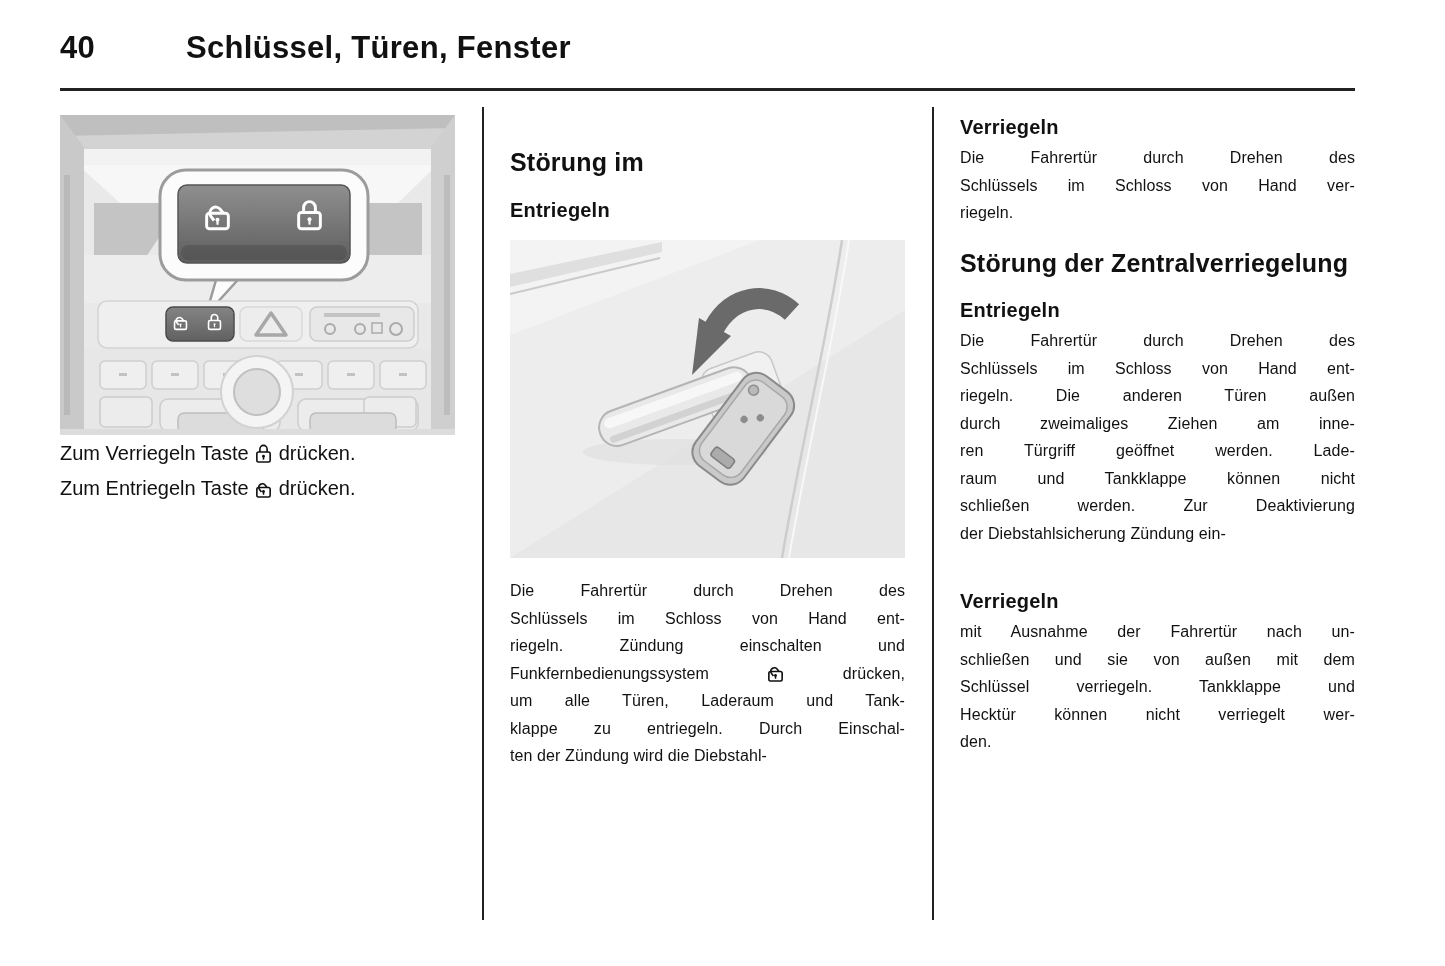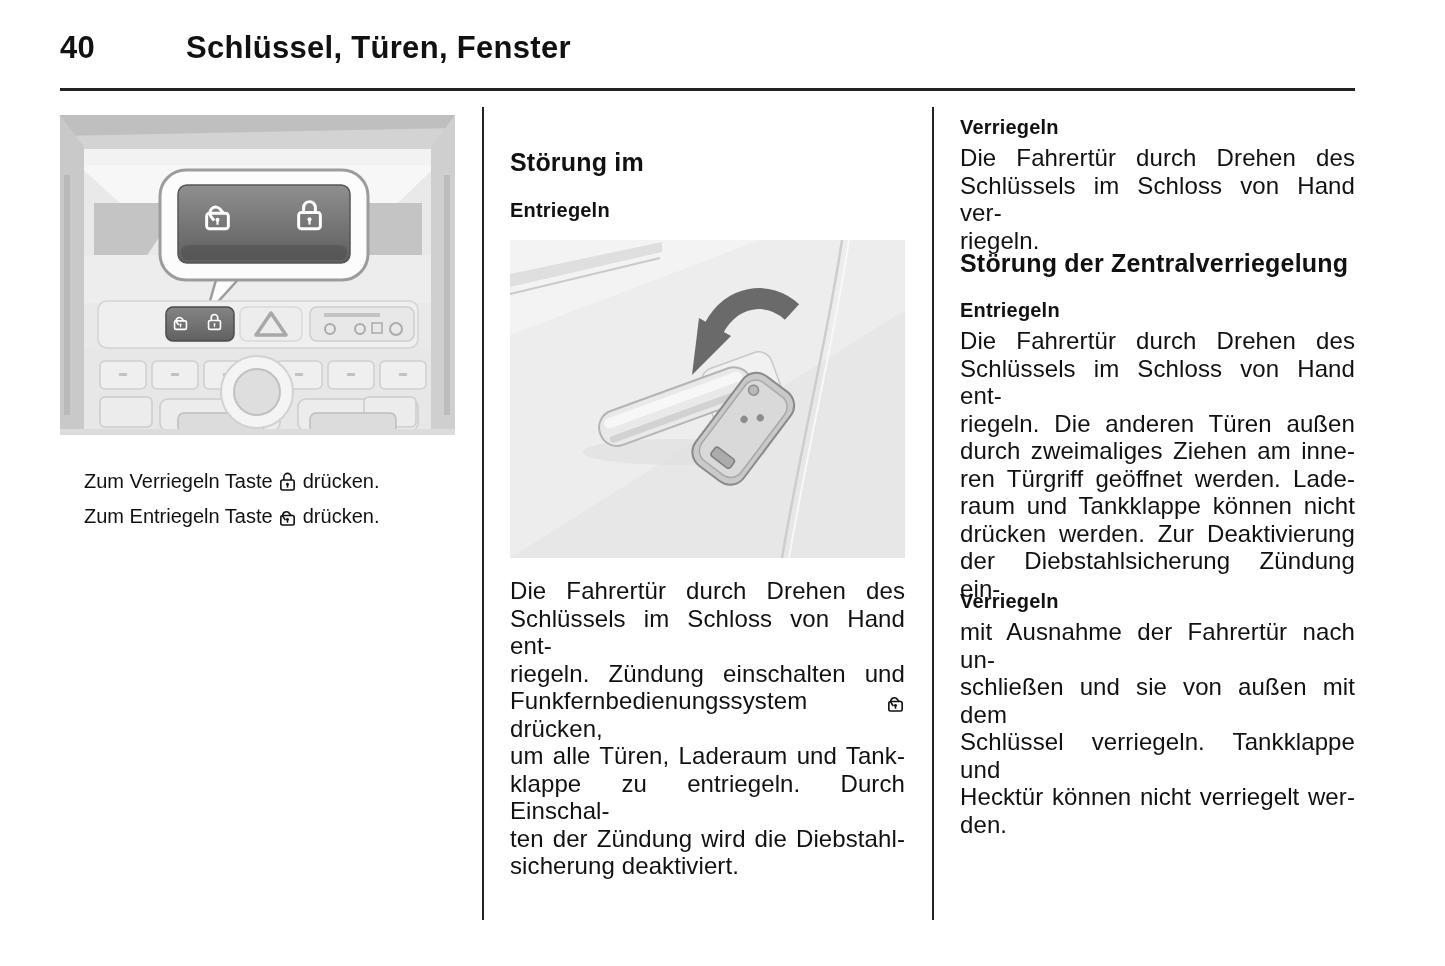--- a/index.html
+++ b/index.html
@@ -5,21 +5,21 @@
   html,body{margin:0;padding:0;background:#ffffff;}
   #page{position:relative;width:1445px;height:966px;background:#ffffff;overflow:hidden;
         font-family:"Liberation Sans",sans-serif;color:#111;}
   .abs{position:absolute;}
   .pagenum{font-size:31px;font-weight:bold;letter-spacing:.3px;}
   .pagetitle{font-size:31px;font-weight:bold;letter-spacing:.3px;white-space:nowrap;}
   .hrule{background:#222;height:3px;}
   .vrule{background:#222;width:2px;}
   .colheading{font-size:25px;font-weight:bold;line-height:33px;letter-spacing:.2px;white-space:nowrap;}
   .subhead{font-size:20px;font-weight:bold;letter-spacing:.2px;white-space:nowrap;}
-  .bodylines{font-size:24px;line-height:27.5px;letter-spacing:.1px;}
+  .bodylines{font-size:16px;line-height:27.5px;letter-spacing:.1px;}
   .jlines > div{text-align:justify;text-align-last:justify;}
   .jlines > div:last-child{text-align-last:left;}
   .plainlines > div{text-align:left;}
   .biglines{font-size:20px;line-height:35px;}
   .inl-icon{width:19px;height:22px;vertical-align:-4px;}
   .inl-icon.arrow{width:24px;height:20px;vertical-align:-3px;}
   .illus{display:block;}
 </style>
 </head>
 <body>
@@ -112,21 +112,21 @@
       <rect x="238" y="284" width="120" height="32" rx="8"></rect>
       <rect x="304" y="282" width="52" height="30" rx="5"></rect>
     </g>
     <rect x="118" y="298" width="86" height="20" rx="6" fill="#dcdcdc" stroke="#bdbdbd" stroke-width="1.5"></rect>
     <rect x="250" y="298" width="86" height="20" rx="6" fill="#dcdcdc" stroke="#bdbdbd" stroke-width="1.5"></rect>
     <circle cx="197" cy="277" r="36" fill="#f4f4f4" stroke="#d2d2d2" stroke-width="2"></circle>
     <circle cx="197" cy="277" r="23" fill="#dedede" stroke="#c0c0c0" stroke-width="2"></circle>
     <rect y="314" width="395" height="6" fill="#dcdcdc"></rect>
   </svg>
 
-  <div class="abs biglines plainlines" style="left:60px;top:464px;width:405px;margin-left:24px;">
+  <div class="abs biglines plainlines" style="left:60px;top:436px;width:405px;">
       <div><span>Zum Verriegeln Taste </span><svg class="inl-icon" viewBox="0 0 20 22">
     <g fill="none" stroke="#111" stroke-width="1.7">
       <path d="M6.2 10 V6.8 a3.8 3.8 0 0 1 7.6 0 V10"></path>
       <rect x="3" y="10" width="14" height="10.5" rx="1.8"></rect>
     </g>
     <circle cx="10" cy="14.4" r="1.5" fill="#111"></circle>
     <rect x="9.2" y="14.6" width="1.6" height="3.4" fill="#111"></rect>
   </svg><span> drücken.</span></div>
       <div><span>Zum Entriegeln Taste </span><svg class="inl-icon" viewBox="0 0 20 22">
     <g fill="none" stroke="#111" stroke-width="1.7">
@@ -180,41 +180,40 @@
     <g fill="none" stroke="#111" stroke-width="1.7">
       <path d="M6.2 10.5 V7.3 a3.8 3.8 0 0 1 7.6 0 v3.2" transform="rotate(-38 13.8 10.5)"></path>
       <rect x="3" y="10.5" width="14" height="10" rx="1.8"></rect>
     </g>
     <circle cx="10" cy="14.7" r="1.5" fill="#111"></circle>
     <rect x="9.2" y="14.9" width="1.6" height="3.2" fill="#111"></rect>
   </svg><span> drücken,</span></div>
       <div>um alle Türen, Laderaum und Tank-</div>
       <div>klappe zu entriegeln. Durch Einschal-</div>
       <div>ten der Zündung wird die Diebstahl-</div>
-      <div>sicherung deaktiviert.</div>
     </div>
 
   <div class="abs subhead" style="left:960px;top:116px;">Verriegeln</div>
   <div class="abs bodylines jlines" style="left:960px;top:144px;width:395px;">
       <div>Die Fahrertür durch Drehen des</div>
       <div>Schlüssels im Schloss von Hand ver-</div>
       <div>riegeln.</div>
     </div>
 
   <div class="abs colheading" style="left:960px;top:247px;">Störung der Zentralverriegelung</div>
 
   <div class="abs subhead" style="left:960px;top:299px;">Entriegeln</div>
   <div class="abs bodylines jlines" style="left:960px;top:327px;width:395px;">
       <div>Die Fahrertür durch Drehen des</div>
       <div>Schlüssels im Schloss von Hand ent-</div>
       <div>riegeln. Die anderen Türen außen</div>
       <div>durch zweimaliges Ziehen am inne-</div>
       <div>ren Türgriff geöffnet werden. Lade-</div>
       <div>raum und Tankklappe können nicht</div>
-      <div>drücken werden. Zur Deaktivierung</div>
+      <div>schließen werden. Zur Deaktivierung</div>
       <div>der Diebstahlsicherung Zündung ein-</div>
     </div>
 
   <div class="abs subhead" style="left:960px;top:590px;">Verriegeln</div>
   <div class="abs bodylines jlines" style="left:960px;top:618px;width:395px;">
       <div>mit Ausnahme der Fahrertür nach un-</div>
       <div>schließen und sie von außen mit dem</div>
       <div>Schlüssel verriegeln. Tankklappe und</div>
       <div>Hecktür können nicht verriegelt wer-</div>
       <div>den.</div>

